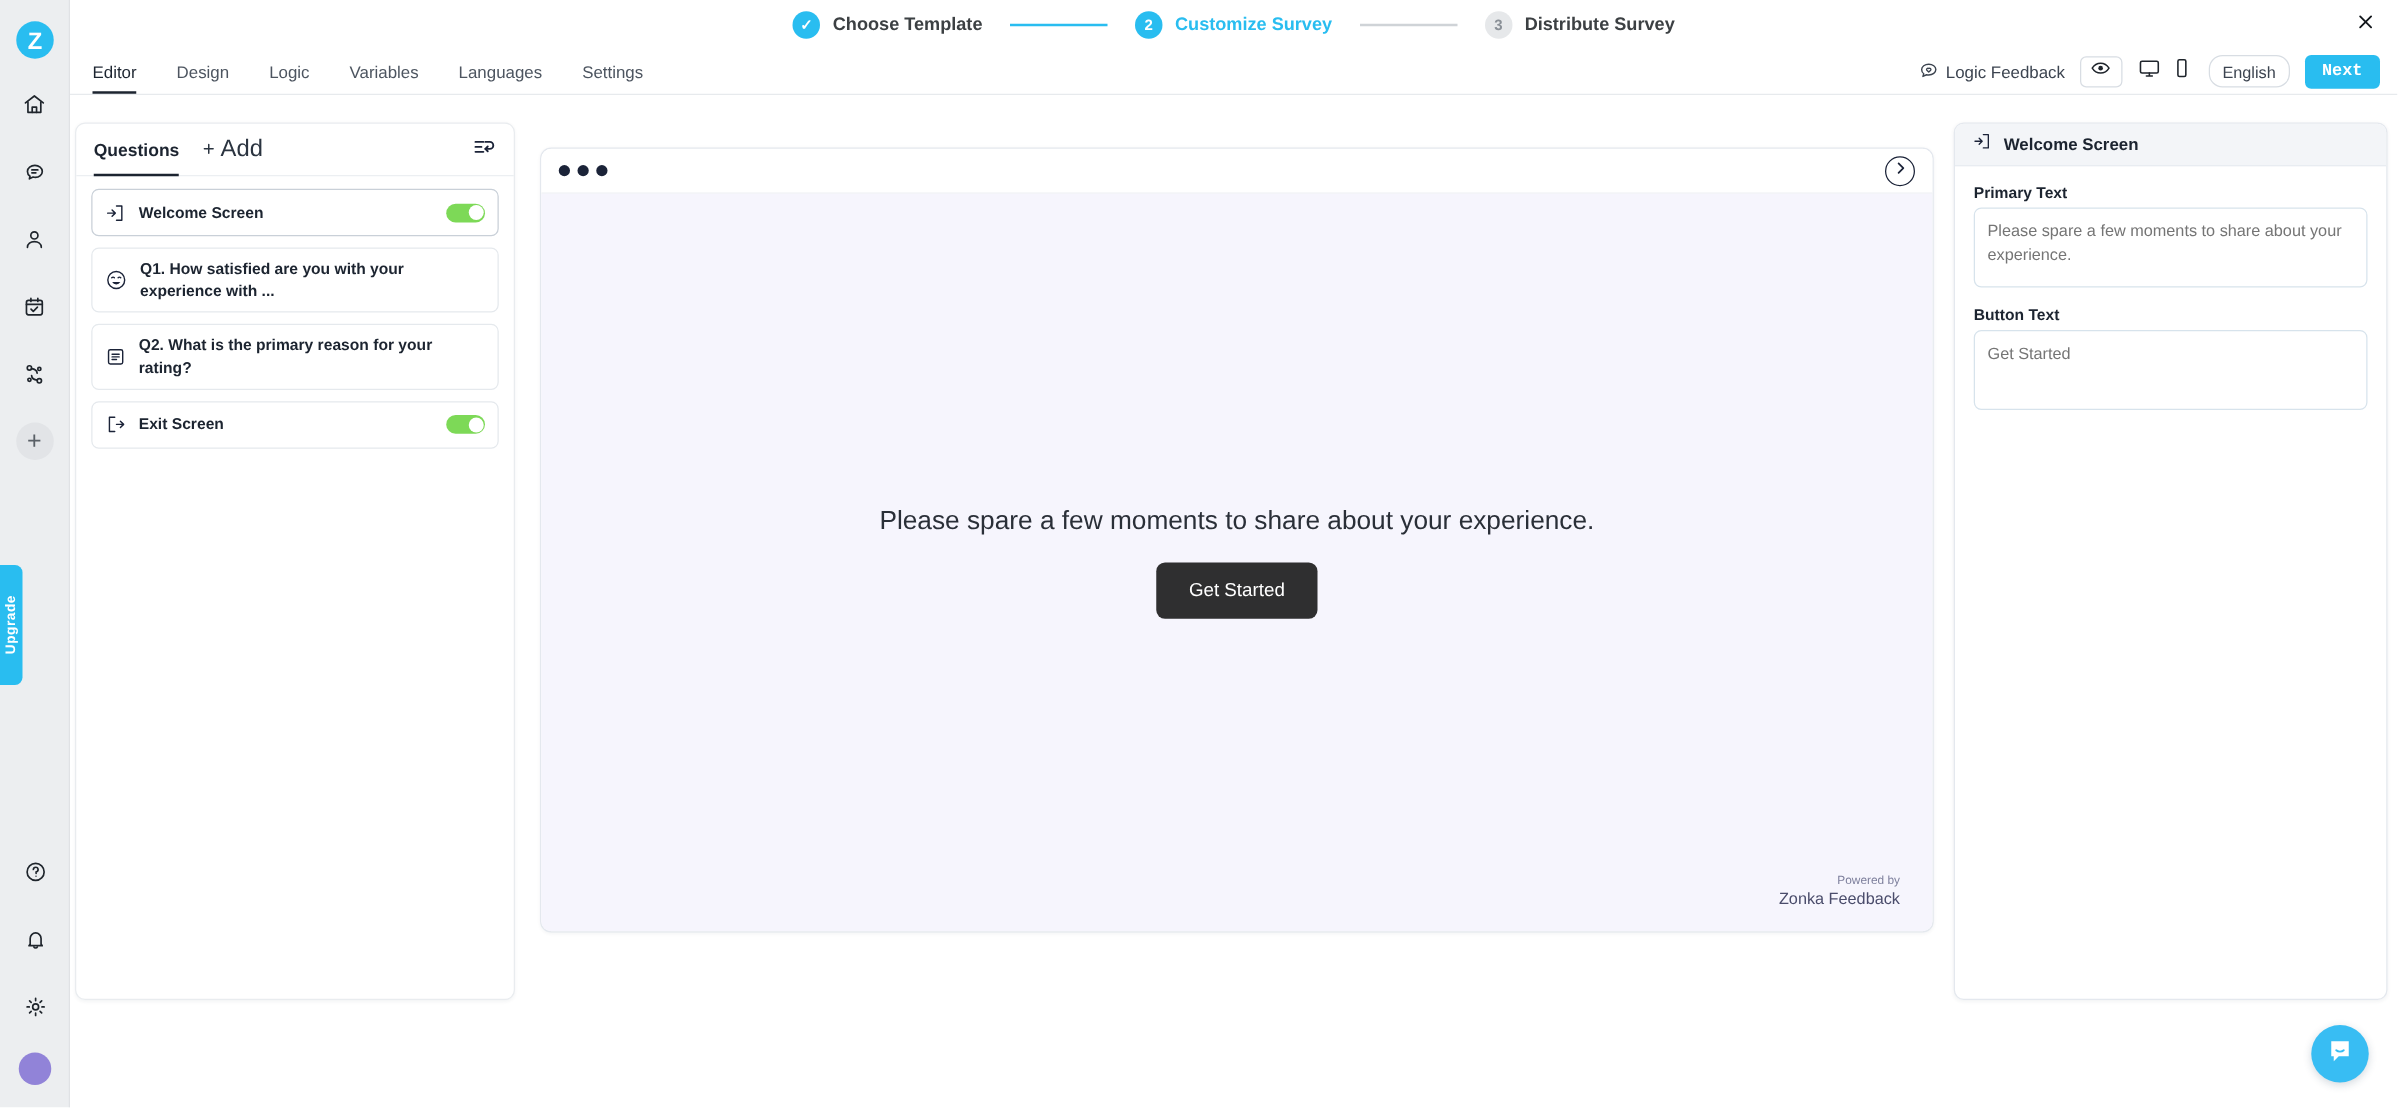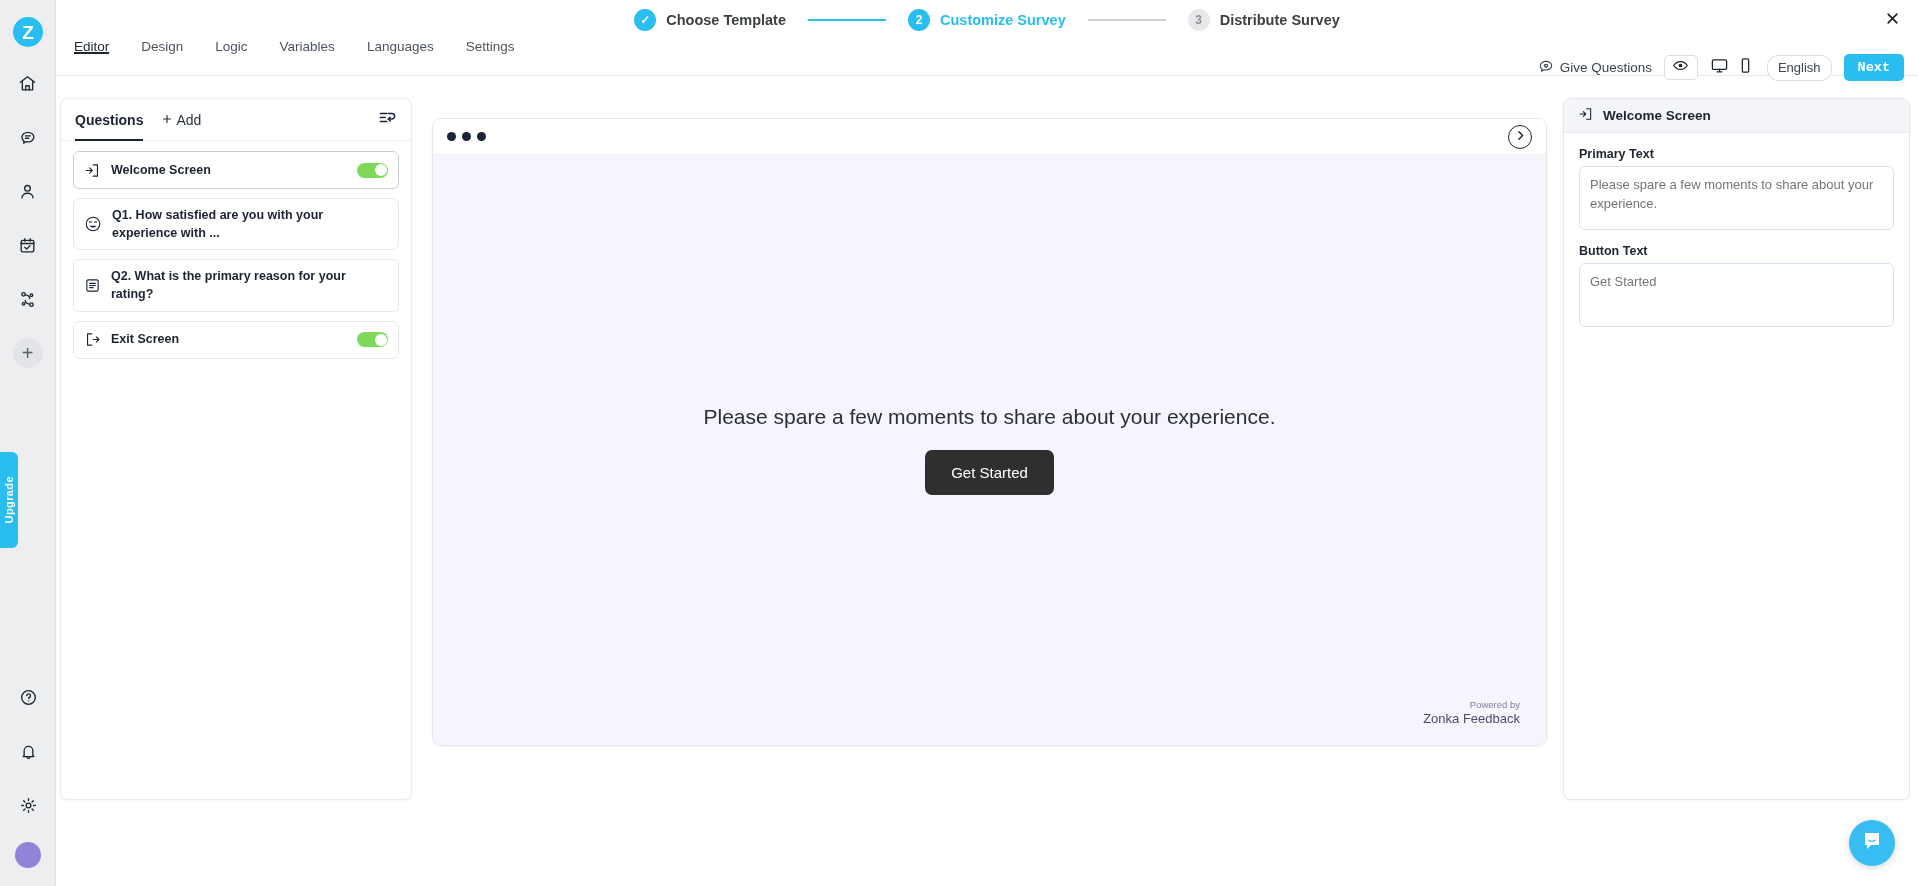--- a/index.html
+++ b/index.html
@@ -80,21 +80,21 @@
     position: absolute; right: 14px; top: 8px;
     width: 24px; height: 24px; border-radius: 50%;
     display: flex; align-items: center; justify-content: center;
     cursor: pointer; color: #1c2024;
   }
 
   
   .tabbar {
     position: absolute; left: 56px; top: 39px; right: 0; height: 37px;
     background: #fff; border-bottom: 1px solid #e7eaed;
-    display: flex;  flex-direction: column;
+    display: flex; align-items: center;
   }
   .tabs { display: flex; align-items: center; height: 100%; padding-left: 2px; }
   .tab {
     position: relative; height: 100%;
     display: flex; align-items: center;
     padding: 0 16px; font-size: 13.5px; color: #4d5560; cursor: pointer;
   }
   .tab.active { color: #1c2430; font-weight: 500; }
   .tab.active::after {
     content: ""; position: absolute; left: 16px; right: 16px; bottom: 0;
@@ -139,21 +139,21 @@
   }
   .qp-title {
     position: relative; font-size: 14px; font-weight: 600; color: #1c2430;
     height: 42px; display: flex; align-items: center; cursor: pointer;
   }
   .qp-title::after {
     content: ""; position: absolute; left: 0; right: 0; bottom: 0;
     height: 2px; background: #1c2430;
   }
   .qp-add {
-    margin-left: 18px; font-size: 14px; color: #2b3440;
+    margin-left: 18px; font-size: 19px; color: #2b3440;
     display: flex; align-items: center; gap: 3px; cursor: pointer;
   }
   .qp-reorder { margin-left: auto; cursor: pointer; display: flex; }
   .qlist { padding: 10px 12px; display: flex; flex-direction: column; gap: 9px; }
   .qitem {
     min-height: 38px; border: 1px solid #e5e9ed; border-radius: 6px;
     background: #fff; display: flex; align-items: center;
     padding: 7px 10px; gap: 10px; cursor: pointer;
   }
   .qitem.selected { border-color: #c9d0d8; }
@@ -390,21 +390,21 @@
   </div>
 
   <div class="topbar-right">
     <div class="give-feedback">
       <span>
         <svg width="16" height="16" viewBox="0 0 24 24" fill="none" stroke="#3c4450" stroke-width="1.7" stroke-linecap="round" stroke-linejoin="round">
           <path d="M20.5 11.5c0 3.6-3.8 6.5-8.5 6.5-.9 0-1.8-.1-2.6-.3l-4.4 2 1-3.2C4 15.3 3.5 13.5 3.5 11.5 3.5 7.9 7.3 5 12 5s8.5 2.9 8.5 6.5z"></path>
           <path d="M12 14.3l-2.3-2.1a1.5 1.5 0 0 1 2.3-1.9 1.5 1.5 0 0 1 2.3 1.9z"></path>
         </svg>
       </span>
-      <span>Give Questions</span>
+      <span>Logic Feedback</span>
     </div>
 
     <div class="icon-btn">
       <span>
         <svg width="17" height="17" viewBox="0 0 24 24" fill="none" stroke="#1f252c" stroke-width="1.7" stroke-linecap="round" stroke-linejoin="round">
           <path d="M2.5 12S6 6.5 12 6.5 21.5 12 21.5 12 18 17.5 12 17.5 2.5 12 2.5 12z"></path>
           <circle cx="12" cy="12" r="2.6" fill="#1f252c" stroke="none"></circle>
         </svg>
       </span>
     </div>

